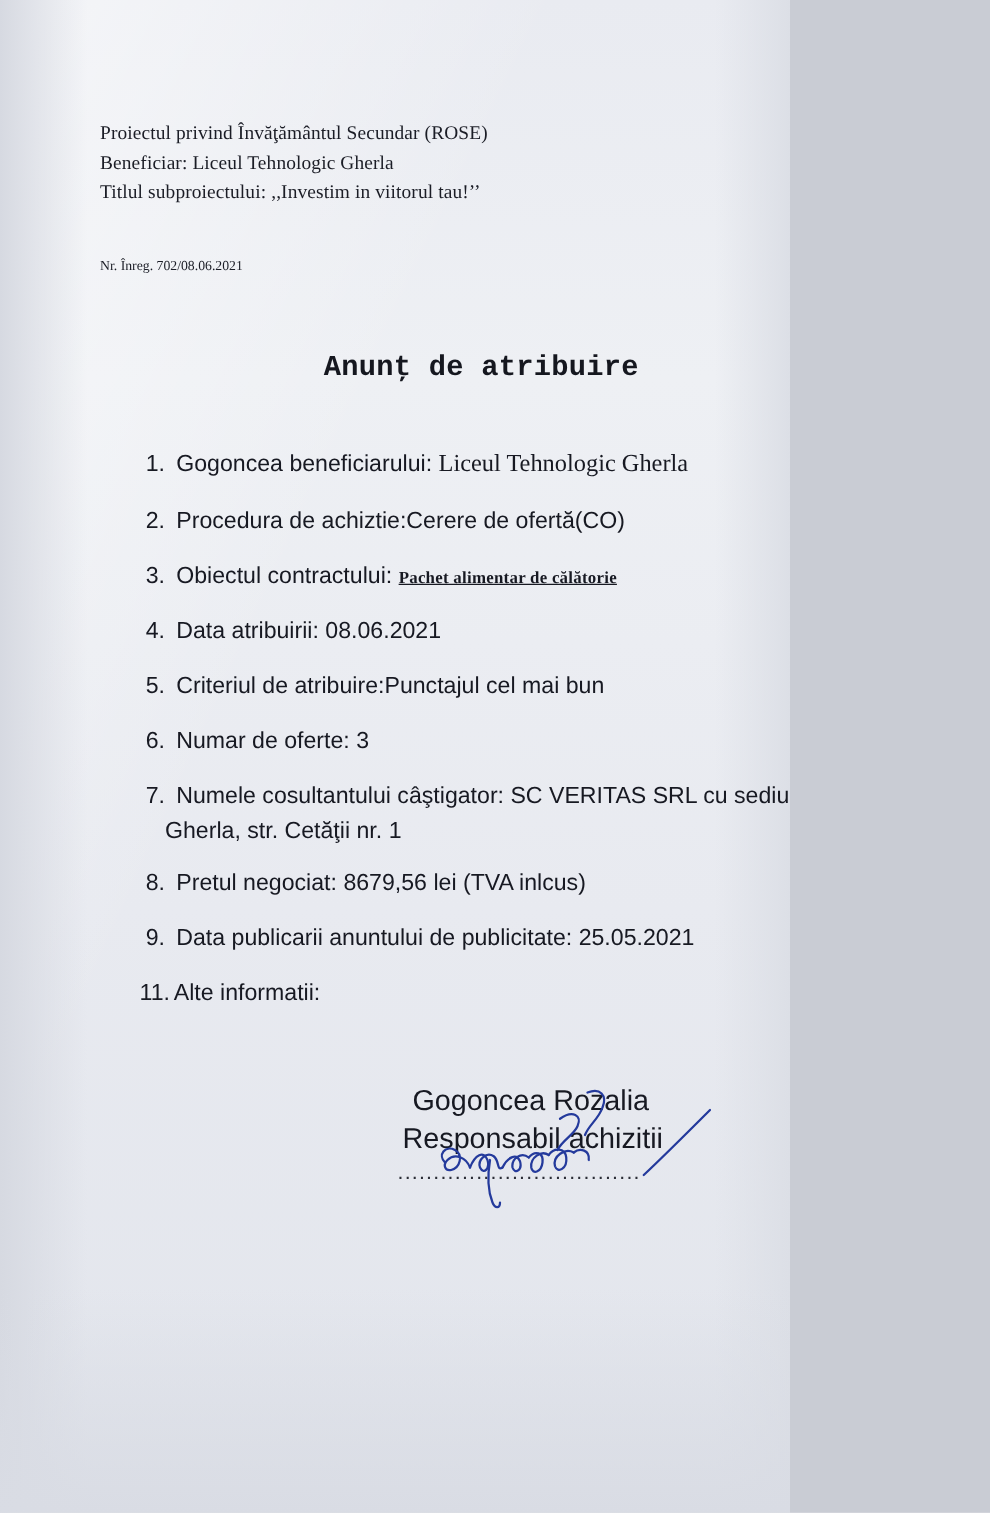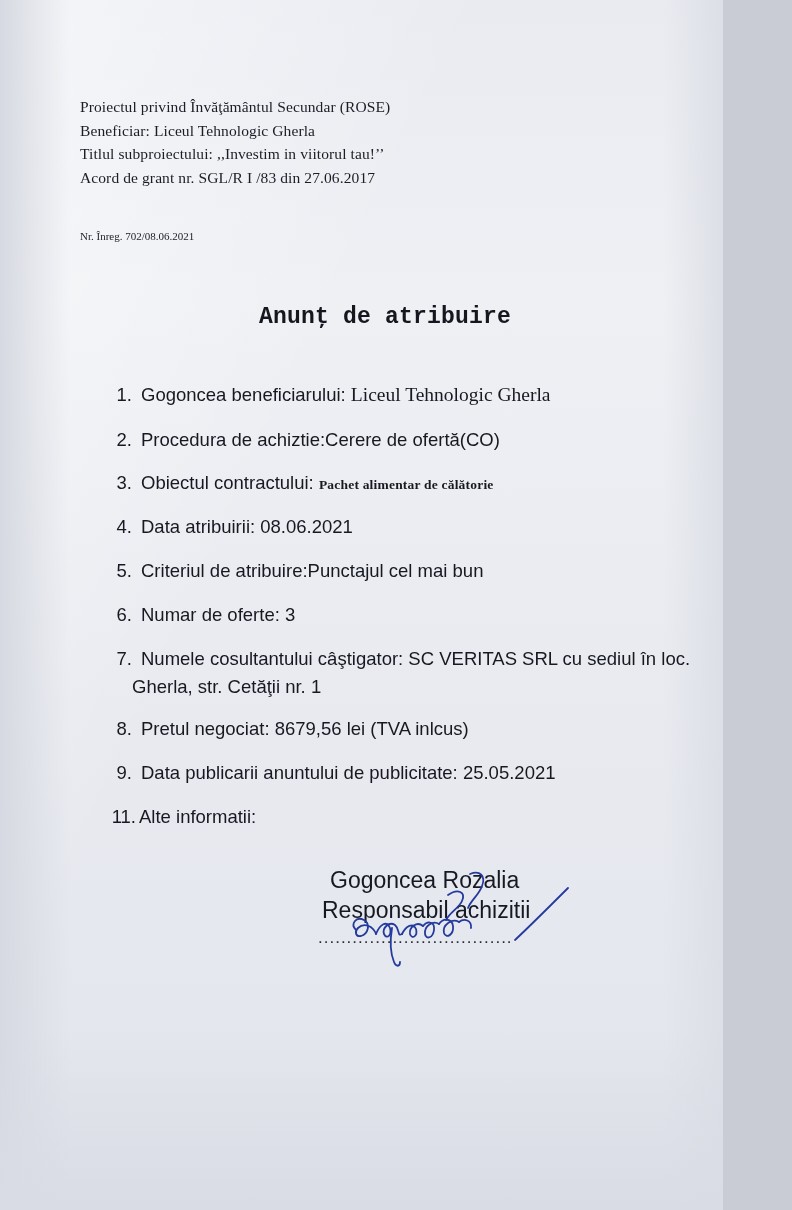--- a/index.html
+++ b/index.html
@@ -7,21 +7,21 @@
     padding: 0;
     background: #c9ccd4;
   }
   body {
     width: 792px;
     height: 1210px;
     font-family: "Liberation Serif", serif;
   }
   .page {
     position: relative;
-    width: 723px;
+    width: 632px;
     height: 1210px;
     background: #eceef3;
     background-image:
       linear-gradient(115deg, rgba(255,255,255,0.55) 0%, rgba(255,255,255,0.0) 38%),
       linear-gradient(180deg, #e9ebf1 0%, #eef0f4 25%, #e8eaf0 60%, #e2e5ec 100%);
     overflow: hidden;
   }
   
   .shade-left {
     position: absolute; left: 0; top: 0; width: 70px; height: 100%;
@@ -98,20 +98,21 @@
 
   .serif-val {
     font-family: "Liberation Serif", serif;
     font-size: 19.5px;
   }
   .small-serif-val {
     font-family: "Liberation Serif", serif;
     font-size: 13.5px;
     font-weight: bold;
     letter-spacing: 0.2px;
+    text-decoration: underline;
   }
   .cont-line {
     margin-top: 4px;
     padding-left: 34px;
     font-family: "Liberation Sans", sans-serif;
     font-size: 18.5px;
     color: #171922;
   }
 
   .signature {
@@ -150,21 +151,20 @@
   <div class="shade-left"></div>
   <div class="shade-right"></div>
   <div class="shade-bottom"></div>
 
   <div class="content">
 
     <div class="header-block">
       <div>Proiectul privind Învăţământul Secundar (ROSE)</div>
       <div>Beneficiar: Liceul Tehnologic Gherla</div>
       <div>Titlul subproiectului: ,,Investim in viitorul tau!’’</div>
-      <div>Acord de grant nr. SGL/R I /83 din 27.06.2017</div>
     </div>
 
     <div class="reg-line">Nr. Înreg. 702/08.06.2021</div>
 
     <div class="doc-title">Anunţ de atribuire</div>
 
     <div class="items">
 
       <div class="item">
         <span class="num">1.</span>

